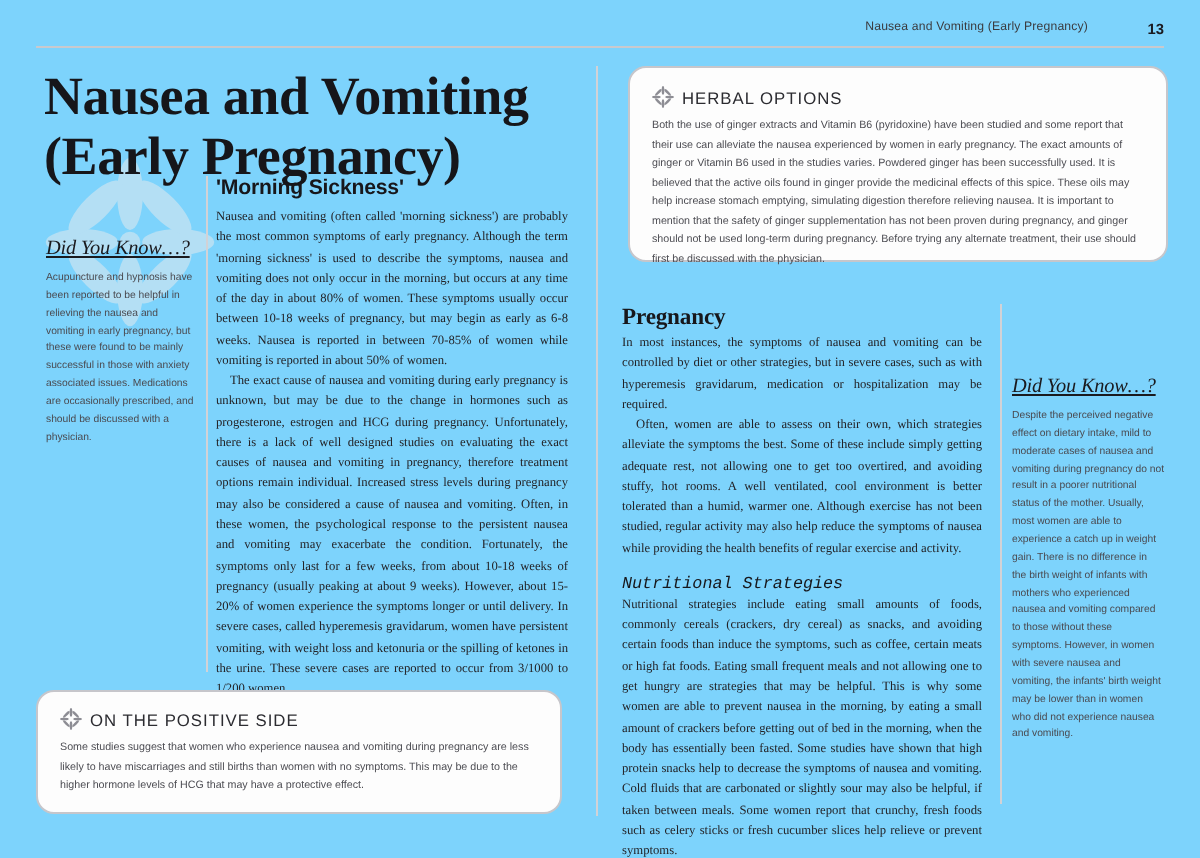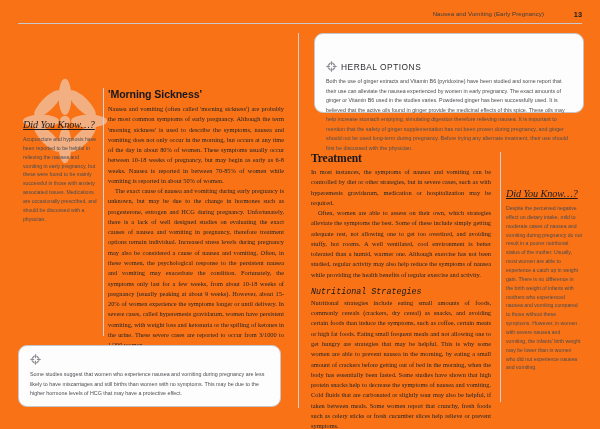--- a/index.html
+++ b/index.html
@@ -9,21 +9,21 @@
     height: 429px;
     background: #ffffff;
     font-family: "Liberation Sans", sans-serif;
     overflow: hidden;
   }
 
   .page {
     position: relative;
     width: 600px;
     height: 429px;
-    background: #f97316;
+    background: #7dd3fc;
     padding: 0;
   }
 
   
   .running-header {
     position: absolute;
     top: 10px;
     left: 18px;
     right: 18px;
     height: 18px;
@@ -178,22 +178,22 @@
   }
   .callout-body {
     font-family: "Liberation Sans", sans-serif;
     font-size: 5.35px;
     line-height: 1.78;
     color: #4d4d53;
   }
   .icon-flower { flex: 0 0 auto; }
 
   #callout-herbal {
-    left: 314px; top: 33px; width: 270px; height: 80px;
-    padding: 27px 12px 8px 11px;
+    left: 314px; top: 33px; width: 270px; height: 98px;
+    padding: 9px 12px 8px 11px;
   }
   #callout-positive {
     left: 18px; top: 345px; width: 263px; height: 62px;
     padding: 8px 12px 8px 11px;
   }
 
   
   .sidebar-right {
     position: absolute;
     left: 506px;
@@ -219,20 +219,24 @@
       <ellipse cx="22" cy="50" rx="21" ry="7.5"></ellipse>
       <ellipse cx="78" cy="50" rx="21" ry="7.5"></ellipse>
       <ellipse cx="30" cy="30" rx="7.5" ry="21" transform="rotate(45 30 30)"></ellipse>
       <ellipse cx="70" cy="70" rx="7.5" ry="21" transform="rotate(45 70 70)"></ellipse>
       <ellipse cx="70" cy="30" rx="21" ry="7.5" transform="rotate(45 70 30)"></ellipse>
       <ellipse cx="30" cy="70" rx="21" ry="7.5" transform="rotate(45 30 70)"></ellipse>
       <circle cx="50" cy="50" r="6"></circle>
     </g>
   </svg>
 
+  <h1 class="page-title">
+    <span>Nausea and Vomiting</span>
+    <span class="line2">(Early Pregnancy)</span>
+  </h1>
 
   <div class="sidebar-left">
     <div class="sidebar-title">Did You Know…?</div>
     <div class="sidebar-body">Acupuncture and hypnosis have been reported to be helpful in relieving the nausea and vomiting in early pregnancy, but these were found to be mainly successful in those with anxiety associated issues. Medications are occasionally prescribed, and should be discussed with a physician.</div>
   </div>
 
   <div class="divider-v" style="left:103px; top:88px; height:248px;"></div>
 
   <div class="col-mid">
     <h2 class="section-head">'Morning Sickness'</h2>
@@ -255,21 +259,21 @@
           <ellipse cx="71" cy="29" rx="20" ry="6" transform="rotate(45 71 29)"></ellipse>
           <ellipse cx="29" cy="71" rx="20" ry="6" transform="rotate(45 29 71)"></ellipse>
         </g>
       </svg>
       <span class="ctitle">HERBAL OPTIONS</span>
     </div>
     <div class="callout-body">Both the use of ginger extracts and Vitamin B6 (pyridoxine) have been studied and some report that their use can alleviate the nausea experienced by women in early pregnancy. The exact amounts of ginger or Vitamin B6 used in the studies varies. Powdered ginger has been successfully used. It is believed that the active oils found in ginger provide the medicinal effects of this spice. These oils may help increase stomach emptying, simulating digestion therefore relieving nausea. It is important to mention that the safety of ginger supplementation has not been proven during pregnancy, and ginger should not be used long-term during pregnancy. Before trying any alternate treatment, their use should first be discussed with the physician.</div>
   </div>
 
   <div class="col-right">
-    <h2 class="section-head-serif">Treatment</h2>
+    <h2 class="section-head-serif">Pregnancy</h2>
     <p class="body-serif">In most instances, the symptoms of nausea and vomiting can be controlled by diet or other strategies, but in severe cases, such as with hyperemesis gravidarum, medication or hospitalization may be required.</p>
     <p class="body-serif">Often, women are able to assess on their own, which strategies alleviate the symptoms the best. Some of these include simply getting adequate rest, not allowing one to get too overtired, and avoiding stuffy, hot rooms. A well ventilated, cool environment is better tolerated than a humid, warmer one. Although exercise has not been studied, regular activity may also help reduce the symptoms of nausea while providing the health benefits of regular exercise and activity.</p>
     <h3 class="sub-head">Nutritional Strategies</h3>
     <p class="body-serif">Nutritional strategies include eating small amounts of foods, commonly cereals (crackers, dry cereal) as snacks, and avoiding certain foods than induce the symptoms, such as coffee, certain meats or high fat foods. Eating small frequent meals and not allowing one to get hungry are strategies that may be helpful. This is why some women are able to prevent nausea in the morning, by eating a small amount of crackers before getting out of bed in the morning, when the body has essentially been fasted. Some studies have shown that high protein snacks help to decrease the symptoms of nausea and vomiting. Cold fluids that are carbonated or slightly sour may also be helpful, if taken between meals. Some women report that crunchy, fresh foods such as celery sticks or fresh cucumber slices help relieve or prevent symptoms.</p>
   </div>
 
   <div class="divider-v" style="left:500px; top:152px; height:250px;"></div>
 
   <div class="sidebar-right">
     <div class="sidebar-title">Did You Know…?</div>
@@ -283,17 +287,18 @@
           <ellipse cx="50" cy="20" rx="6" ry="20"></ellipse>
           <ellipse cx="50" cy="80" rx="6" ry="20"></ellipse>
           <ellipse cx="20" cy="50" rx="20" ry="6"></ellipse>
           <ellipse cx="80" cy="50" rx="20" ry="6"></ellipse>
           <ellipse cx="29" cy="29" rx="6" ry="20" transform="rotate(45 29 29)"></ellipse>
           <ellipse cx="71" cy="71" rx="6" ry="20" transform="rotate(45 71 71)"></ellipse>
           <ellipse cx="71" cy="29" rx="20" ry="6" transform="rotate(45 71 29)"></ellipse>
           <ellipse cx="29" cy="71" rx="20" ry="6" transform="rotate(45 29 71)"></ellipse>
         </g>
       </svg>
+      <span class="ctitle">ON THE POSITIVE SIDE</span>
     </div>
     <div class="callout-body">Some studies suggest that women who experience nausea and vomiting during pregnancy are less likely to have miscarriages and still births than women with no symptoms. This may be due to the higher hormone levels of HCG that may have a protective effect.</div>
   </div>
 
 </div>
 
 </body></html>

